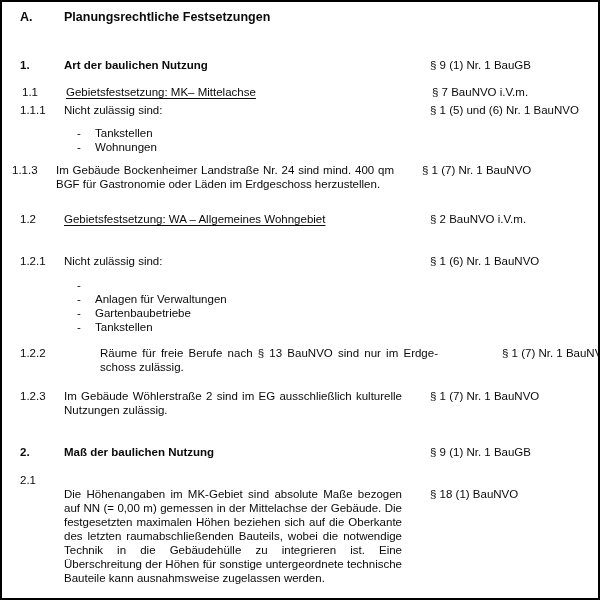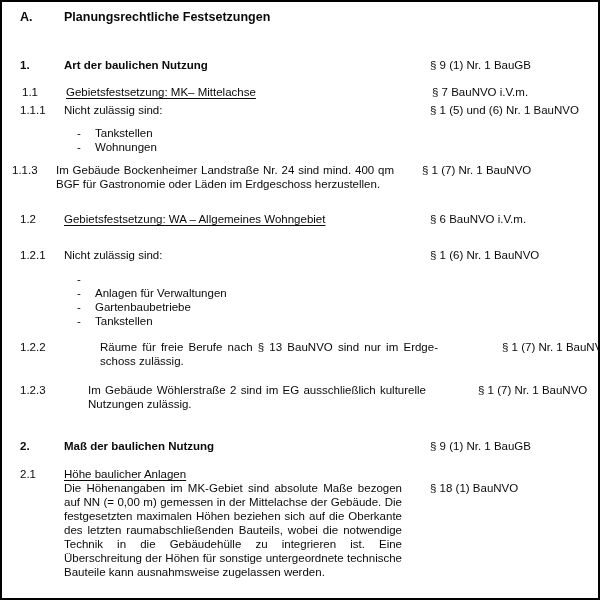--- a/index.html
+++ b/index.html
@@ -32,24 +32,24 @@
   .hdr { font-size: 12.5px; }
   .li { display: flex; margin-left: 13px; }
   .li .dash { flex: 0 0 18px; width: 18px; }
   
   .r1  { margin-top: 34px; }
   .r2  { margin-top: 13px; padding-left: 20px; }
   .r3  { margin-top: 4px;  }
   .r4  { margin-top: 9px;  }
   .r5  { margin-top: 9px; padding-left: 10px;  }
   .r6  { margin-top: 21px; align-items: flex-end; }
-  .r7  { margin-top: 22px; }
+  .r7  { margin-top: 28px; }
   .r8  { margin-top: 10px; }
   .r9  { margin-top: 12px; gap: 36px; }
-  .r10 { margin-top: 15px; gap: 24px; }
+  .r10 { margin-top: 15px; }
   .r11 { margin-top: 28px; }
   .r12 { margin-top: 14px; }
   .r13 { margin-top: 0;  }
 </style>
 </head>
 <body>
 
 <div class="page">
 
   <div class="row">
@@ -93,21 +93,21 @@
 
   <div class="row r5">
     <div class="col-num">1.1.3</div>
     <div class="col-text justify">Im Gebäude Bockenheimer Landstraße Nr. 24 sind mind. 400 qm BGF für Gastronomie oder Läden im Erdgeschoss herzu­stellen.</div>
     <div class="col-ref">§ 1 (7) Nr. 1 BauNVO</div>
   </div>
 
   <div class="row r6">
     <div class="col-num">1.2</div>
     <div class="col-text underline">Gebietsfestsetzung: WA – Allgemeines Wohngebiet</div>
-    <div class="col-ref">§ 6 BauNVO i.V.m.</div>
+    <div class="col-ref">§ 2 BauNVO i.V.m.</div>
   </div>
 
   <div class="row r7">
     <div class="col-num">1.2.1</div>
     <div class="col-text">Nicht zulässig sind:</div>
     <div class="col-ref">§ 1 (6) Nr. 1 BauNVO</div>
   </div>
 
   <div class="row r8">
     <div class="col-num"></div>
@@ -144,21 +144,20 @@
   </div>
 
   <div class="row r11">
     <div class="col-num bold">2.</div>
     <div class="col-text bold">Maß der baulichen Nutzung</div>
     <div class="col-ref">§ 9 (1) Nr. 1 BauGB</div>
   </div>
 
   <div class="row r12">
     <div class="col-num">2.1</div>
-    <div class="col-text underline">Höhe baulicher Anlagen</div>
   </div>
 
   <div class="row r13">
     <div class="col-num"></div>
     <div class="col-text justify">Die Höhenangaben im MK-Gebiet sind absolute Maße bezogen auf NN (= 0,00 m) gemessen in der Mittelachse der Gebäude. Die festgesetzten maximalen Höhen beziehen sich auf die O­berkante des letzten raumabschließenden Bauteils, wobei die notwendige Technik in die Gebäudehülle zu integrieren ist. Eine Überschreitung der Höhen für sonstige untergeordnete techni­sche Bauteile kann ausnahmsweise zugelassen werden.</div>
     <div class="col-ref">§ 18 (1) BauNVO</div>
   </div>
 
 </div>
 

